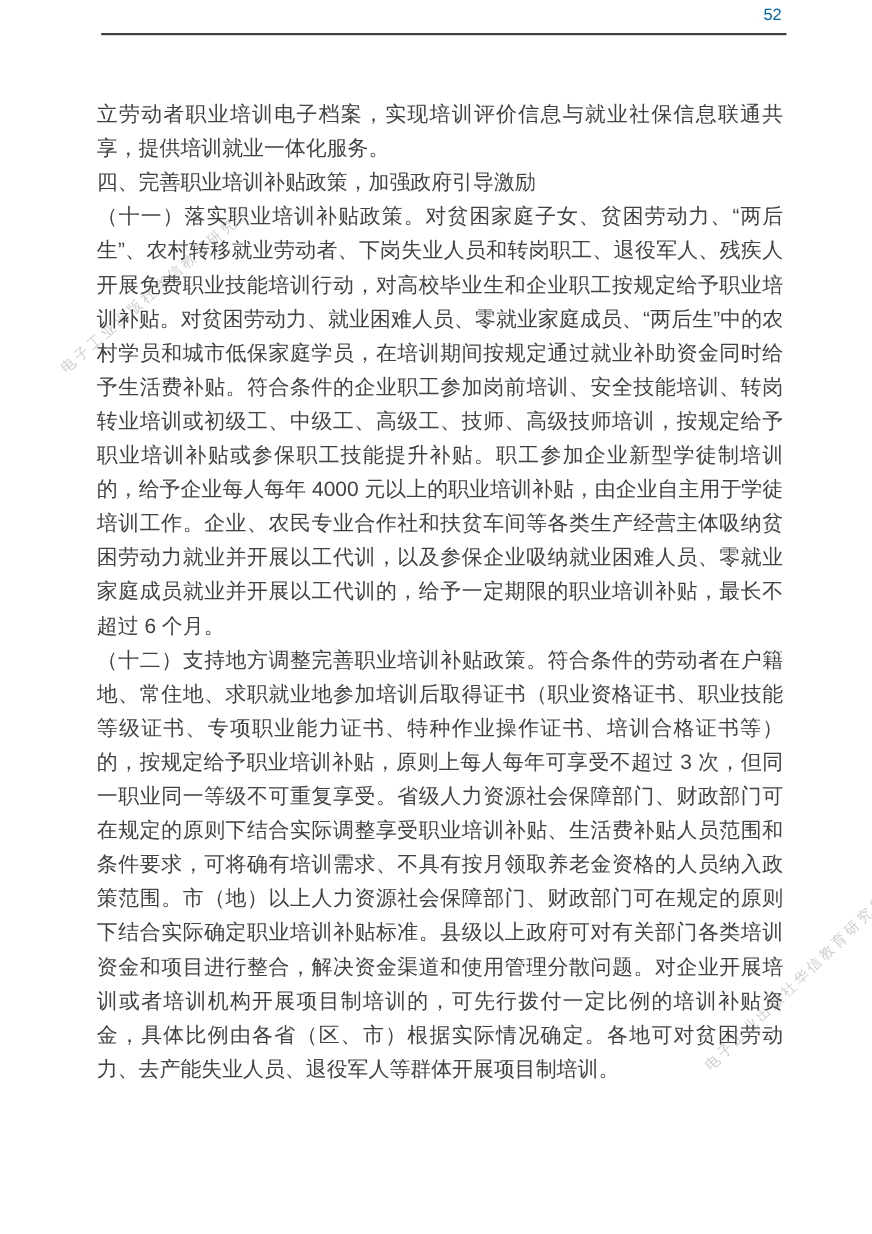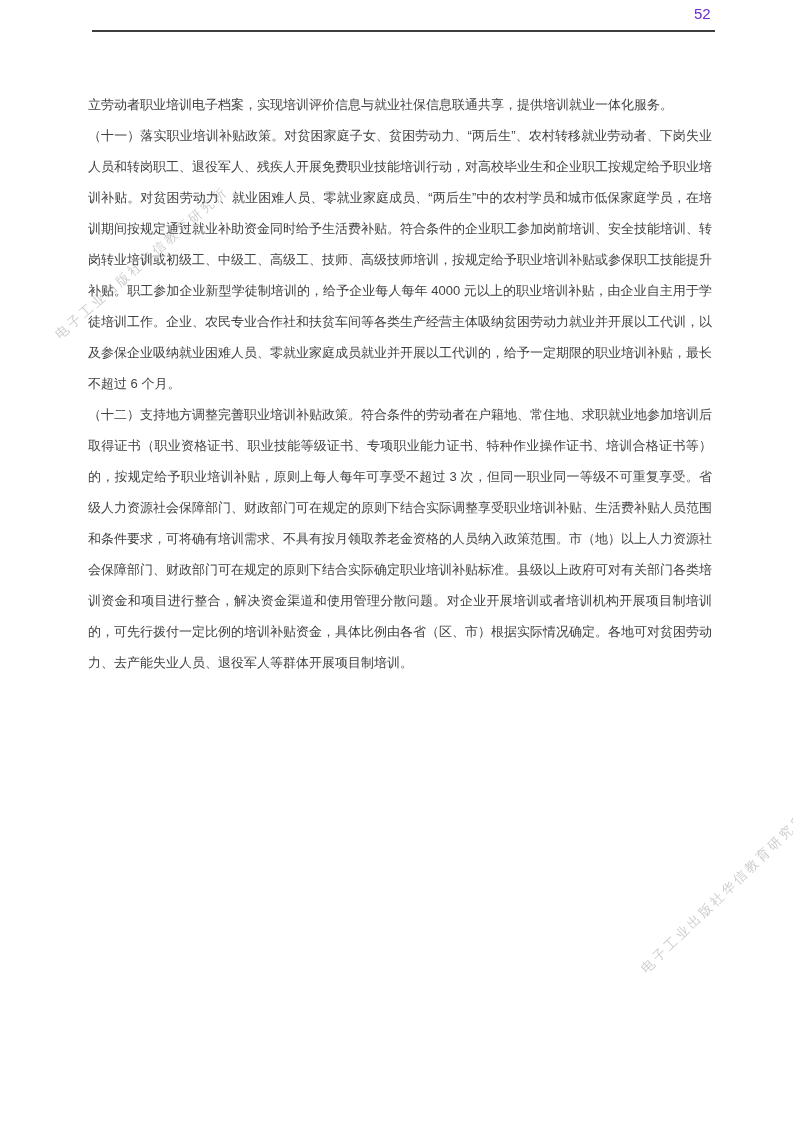--- a/index.html
+++ b/index.html
@@ -7,21 +7,21 @@
     position:relative;
     width:793px;height:1122px;
     background:#ffffff;
     overflow:hidden;
     font-family:"Liberation Sans","DejaVu Sans",sans-serif;
   }
   .page-number{
     position:absolute;
     top:5px;left:694px;
     font-size:15px;
-    color:#6d28d9;
+    color:#0369a1;
     z-index:2;
   }
   .header-rule{
     position:absolute;
     left:92px;top:30px;
     width:623px;height:2px;
     background:#3d3d3d;
     z-index:2;
   }
   .watermark{
@@ -39,21 +39,21 @@
   }
   .wm-right{
     left:724px;top:893px;
     transform:translate(-50%,-50%) rotate(-44deg);
   }
   .content{
     position:absolute;
     left:88px;top:89px;
     width:624px;
     color:#424242;
-    font-size:13px;
+    font-size:19px;
     line-height:31px;
     text-align:justify;
     text-justify:inter-ideograph;
     z-index:2;
   }
   .para{margin:0;padding:0;}
 </style>
 </head>
 <body>
 
@@ -62,17 +62,18 @@
   <div class="page-number">52</div>
 
   <div class="header-rule"></div>
 
   <div class="watermark wm-left">电子工业出版社华信教育研究所</div>
 
   <div class="watermark wm-right">电子工业出版社华信教育研究所</div>
 
   <main class="content">
     <p class="para">立劳动者职业培训电子档案，实现培训评价信息与就业社保信息联通共享，提供培训就业一体化服务。</p>
+    <p class="para">四、完善职业培训补贴政策，加强政府引导激励</p>
     <p class="para">（十一）落实职业培训补贴政策。对贫困家庭子女、贫困劳动力、“两后生”、农村转移就业劳动者、下岗失业人员和转岗职工、退役军人、残疾人开展免费职业技能培训行动，对高校毕业生和企业职工按规定给予职业培训补贴。对贫困劳动力、就业困难人员、零就业家庭成员、“两后生”中的农村学员和城市低保家庭学员，在培训期间按规定通过就业补助资金同时给予生活费补贴。符合条件的企业职工参加岗前培训、安全技能培训、转岗转业培训或初级工、中级工、高级工、技师、高级技师培训，按规定给予职业培训补贴或参保职工技能提升补贴。职工参加企业新型学徒制培训的，给予企业每人每年 4000 元以上的职业培训补贴，由企业自主用于学徒培训工作。企业、农民专业合作社和扶贫车间等各类生产经营主体吸纳贫困劳动力就业并开展以工代训，以及参保企业吸纳就业困难人员、零就业家庭成员就业并开展以工代训的，给予一定期限的职业培训补贴，最长不超过 6 个月。</p>
     <p class="para">（十二）支持地方调整完善职业培训补贴政策。符合条件的劳动者在户籍地、常住地、求职就业地参加培训后取得证书（职业资格证书、职业技能等级证书、专项职业能力证书、特种作业操作证书、培训合格证书等）的，按规定给予职业培训补贴，原则上每人每年可享受不超过 3 次，但同一职业同一等级不可重复享受。省级人力资源社会保障部门、财政部门可在规定的原则下结合实际调整享受职业培训补贴、生活费补贴人员范围和条件要求，可将确有培训需求、不具有按月领取养老金资格的人员纳入政策范围。市（地）以上人力资源社会保障部门、财政部门可在规定的原则下结合实际确定职业培训补贴标准。县级以上政府可对有关部门各类培训资金和项目进行整合，解决资金渠道和使用管理分散问题。对企业开展培训或者培训机构开展项目制培训的，可先行拨付一定比例的培训补贴资金，具体比例由各省（区、市）根据实际情况确定。各地可对贫困劳动力、去产能失业人员、退役军人等群体开展项目制培训。</p>
   </main>
 
 </div>
 
 </body></html>

